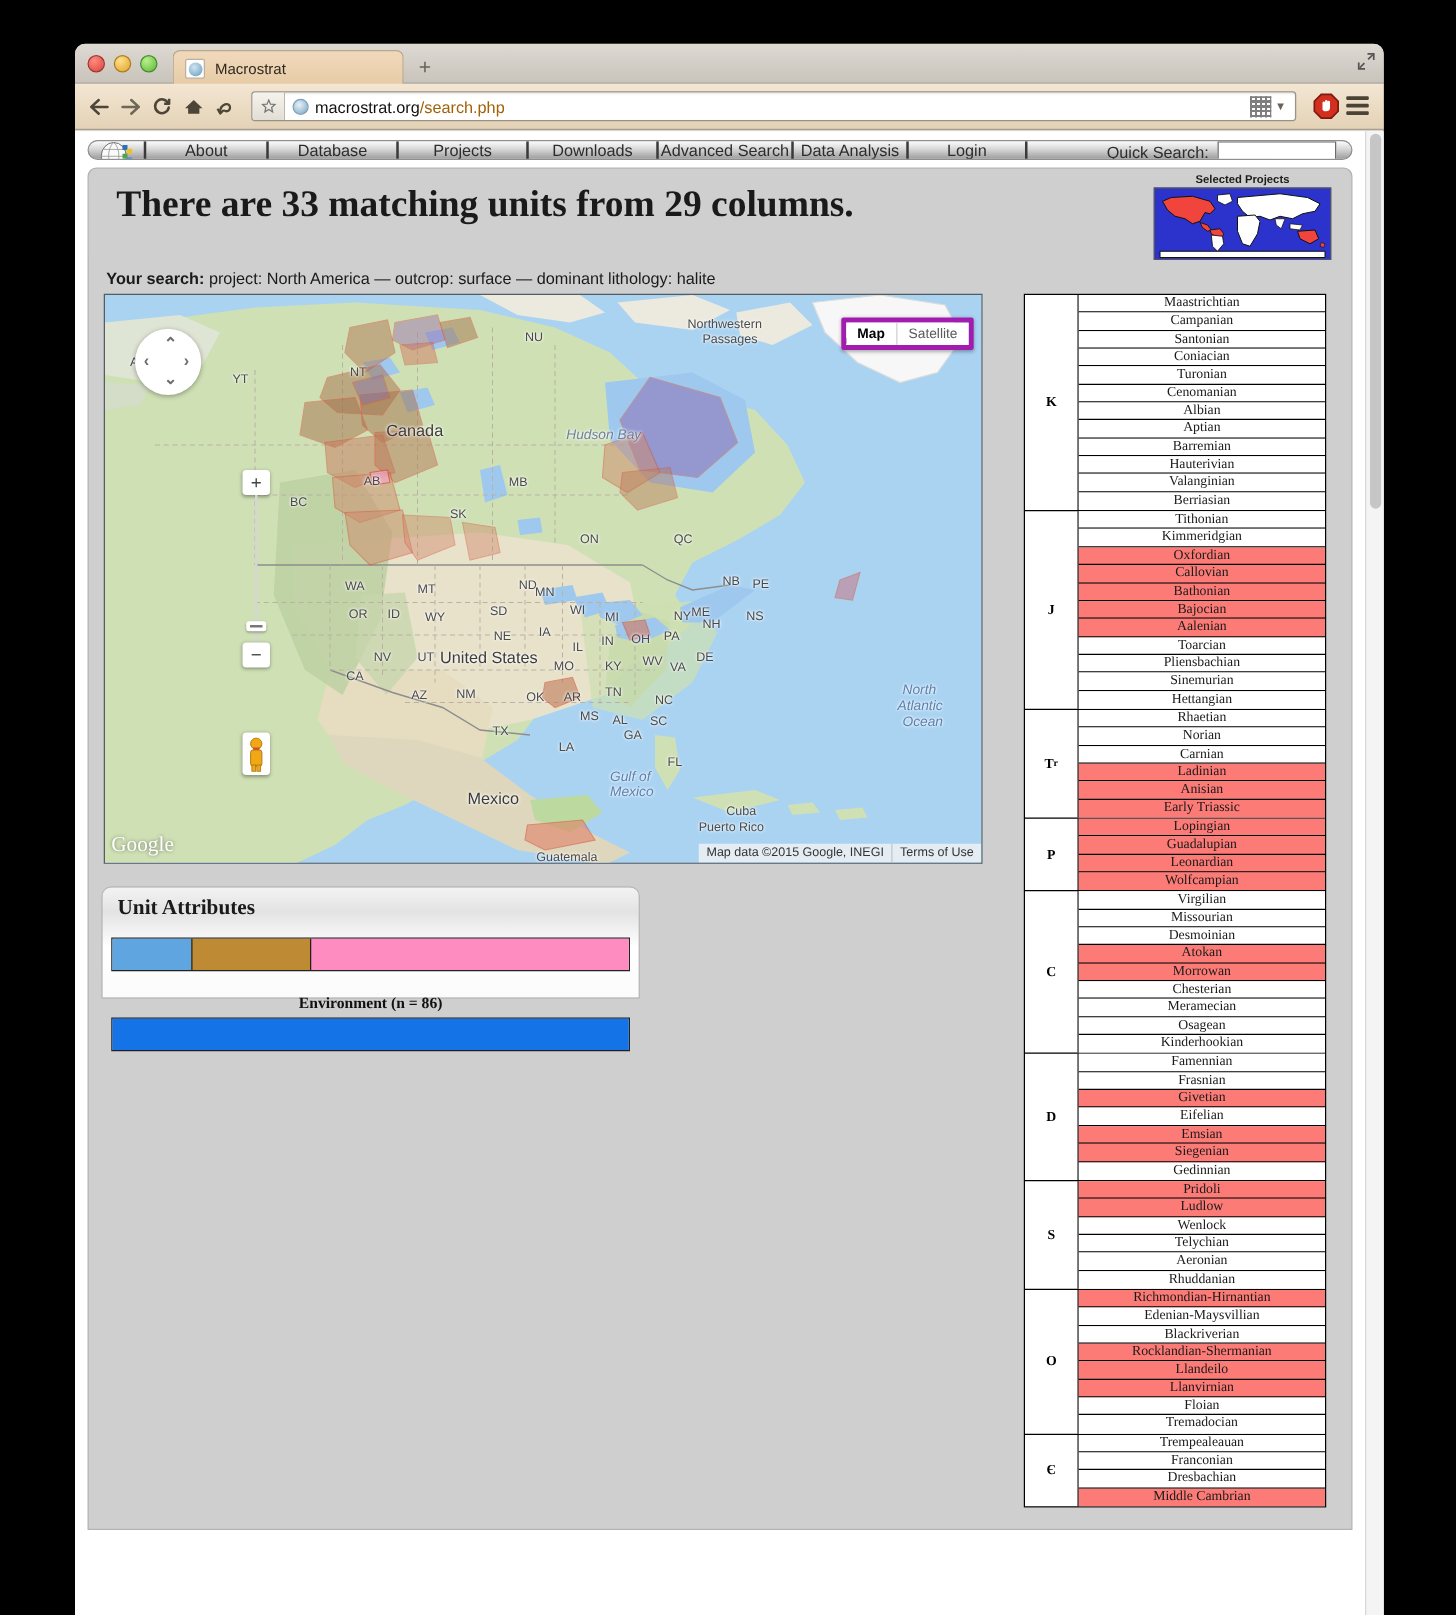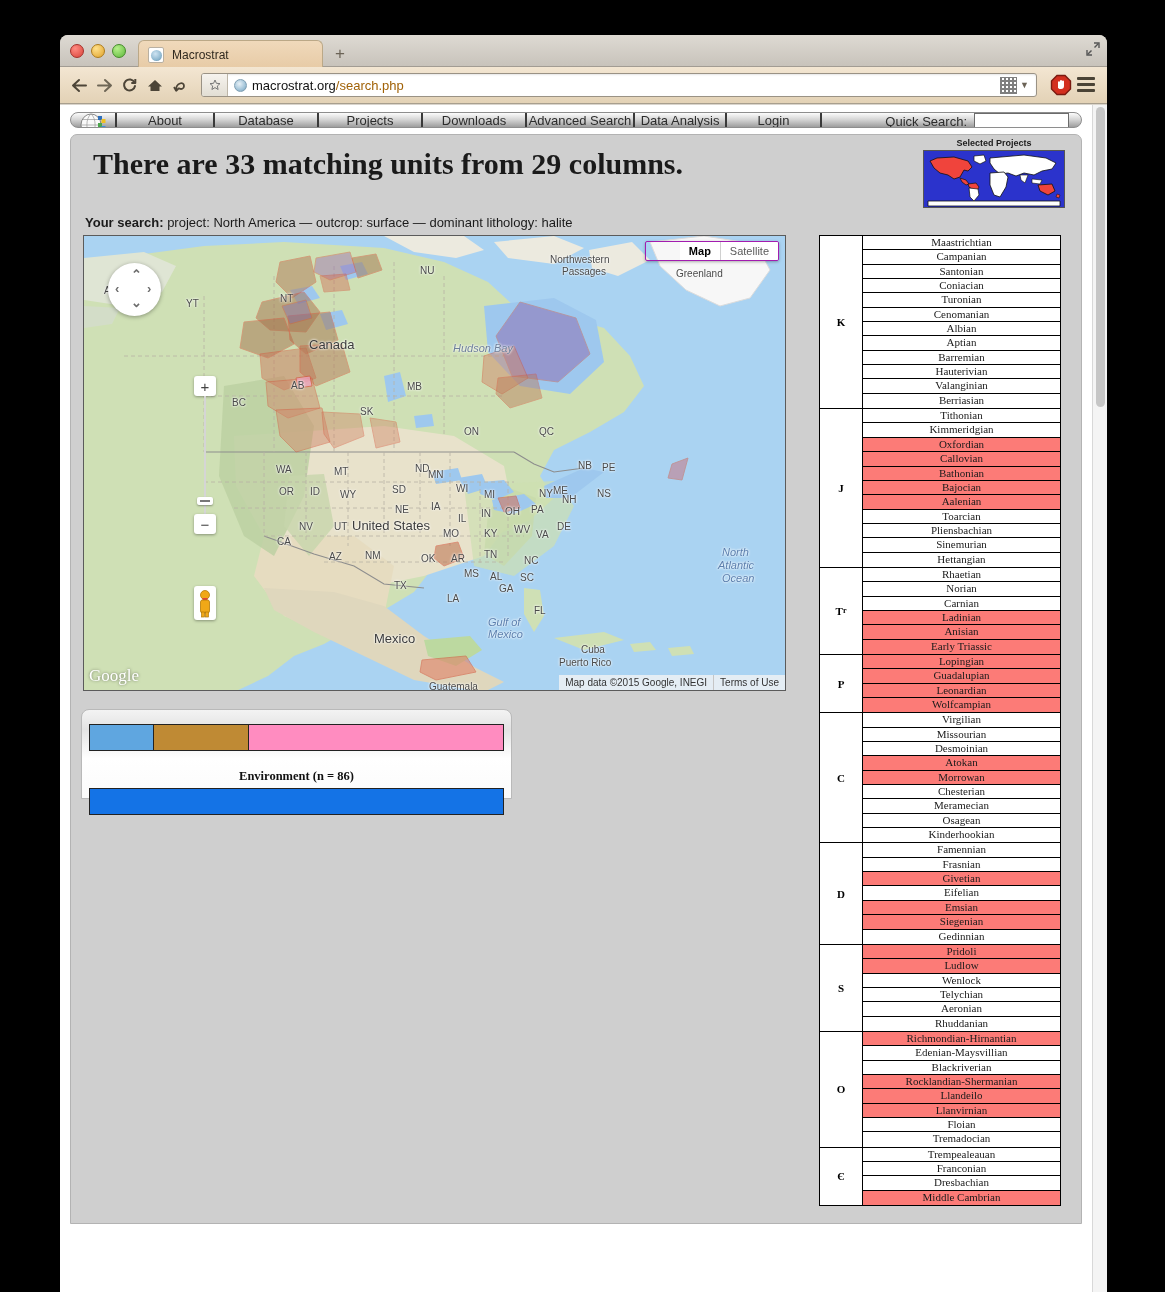--- a/index.html
+++ b/index.html
@@ -207,24 +207,23 @@
   .mlabel {
     position: absolute; font-size: 10px; color: #4a4a4a;
     font-family: "Liberation Sans", sans-serif;
     text-shadow: 0 0 2px #fff, 0 0 3px #fff;
     white-space: nowrap;
   }
   .mlabel.big  { font-size: 13px; color: #3b3b3b; }
   .mlabel.ocean { font-style: italic; color: #5b7fae; font-size: 11px; text-align:center;}
   .mlabel.bay  { font-style: italic; color: #6d7f9a; font-size: 11px; }
   #map-type {
-    position: absolute; right: 6px; top: 5px;
-    display: flex; border: 1px solid #a21caf; border-radius: 2px; overflow: hidden;
+    position: absolute; right: 6px; top: 18px;
+    display: flex; border: 4px solid #a21caf; border-radius: 2px; overflow: hidden;
     box-shadow: 0 1px 3px rgba(0,0,0,0.3);
-    padding-left: 34px;
   }
   #map-type div {
     padding: 3px 9px; font-size: 11px; background: #fff; color: #5a5a5a;
   }
   #map-type div.active { font-weight: bold; color: #000; }
   #map-type div + div { border-left: 1px solid #d0d0d0; }
   #pan-control {
     position: absolute; left: 24px; top: 27px;
     width: 53px; height: 53px; border-radius: 50%;
     background: #fff; box-shadow: 0 1px 4px rgba(0,0,0,0.35);
@@ -701,20 +700,21 @@
 
           <div id="gmap-logo">Google</div>
 
           <div id="map-attrib">
             <div>Map data ©2015 Google, INEGI</div>
             <div>Terms of Use</div>
           </div>
         </div>
 
         <div class="panel" id="panel-unit">
+          <div class="panel-title">Unit Attributes</div>
 
           <div style="margin-top:14px">
             <div class="stackbar" id="lith-bar" style="width:415px">
                 <div style="background: rgb(95, 166, 224); width: 15.2%;"></div>
                 <div style="background: rgb(191, 138, 52); width: 23%;"></div>
                 <div style="background: rgb(255, 140, 192); width: 61.8%;"></div>
               </div>
           </div>
 
           <div style="margin-top:18px">

